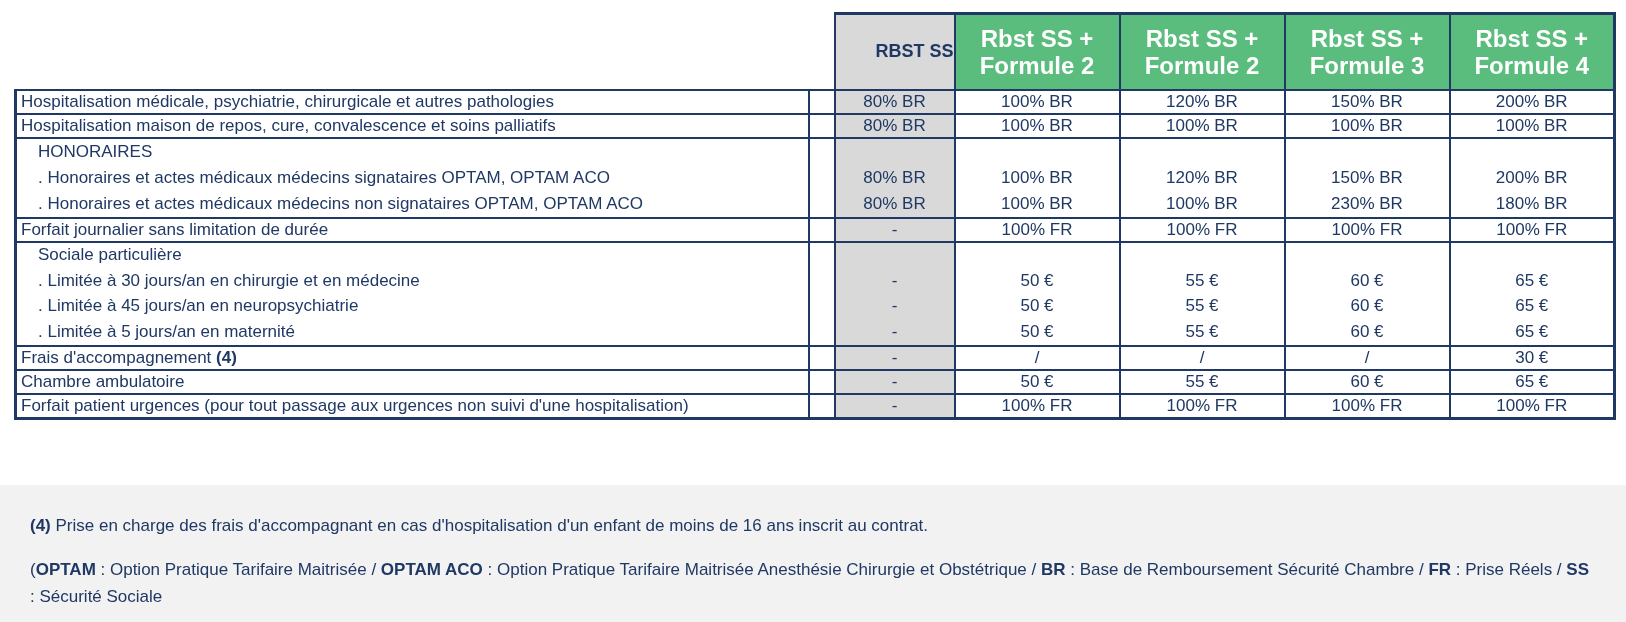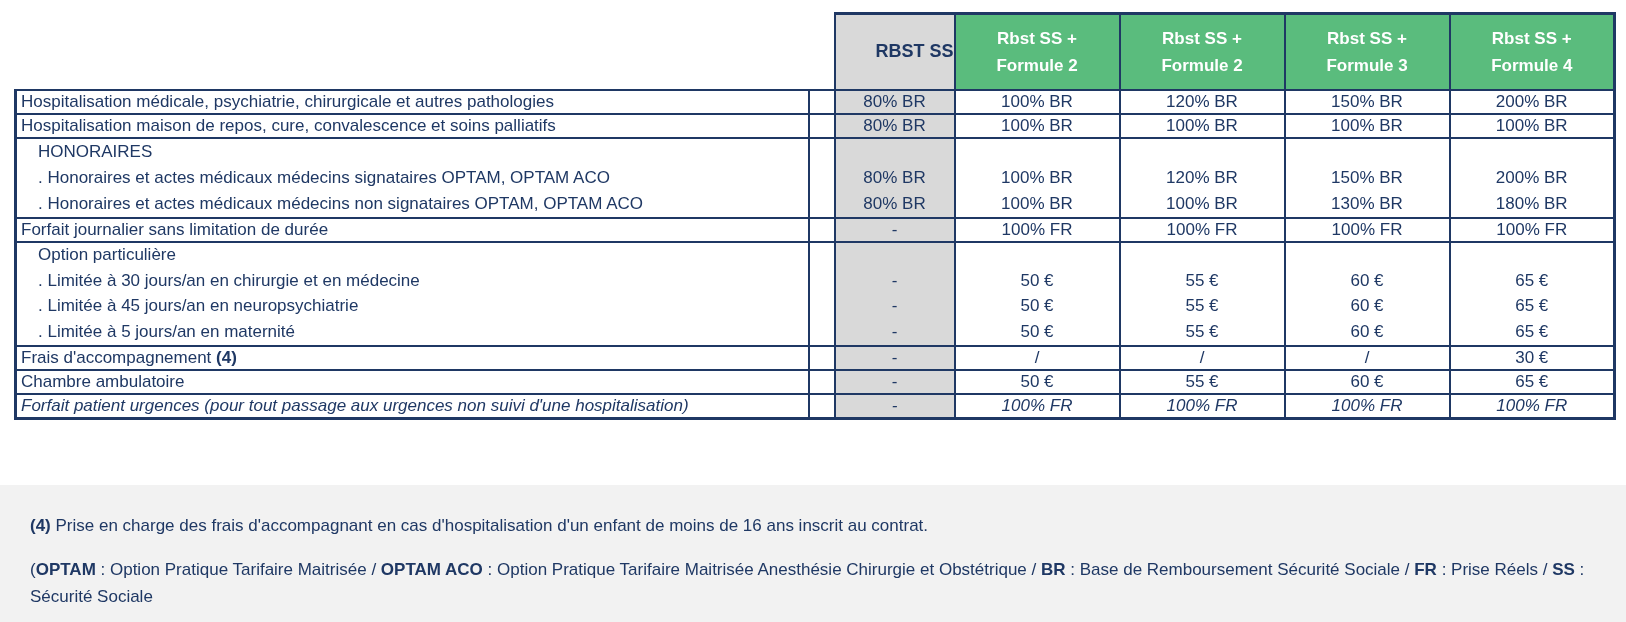--- a/index.html
+++ b/index.html
@@ -37,21 +37,21 @@
     background:var(--gray-col);
     border:2px solid var(--navy);
     border-top-width:3px;
     font-size:18px;font-weight:bold;color:var(--navy);
     text-align:right;vertical-align:middle;
   }
   th.form-h{
     background:var(--green);
     border:2px solid var(--navy);
     border-top-width:3px;
-    color:#ffffff;font-size:17px;font-weight:bold;
+    color:#ffffff;font-size:24px;font-weight:bold;
     text-align:center;vertical-align:middle;
     line-height:27px;
   }
   th:last-child{border-right-width:3px;}
 
   
   td{
     border:2px solid var(--navy);
     font-size:17px;
     vertical-align:middle;
@@ -63,21 +63,21 @@
     border-left-width:3px;
     white-space:nowrap;
   }
   td.spacer{
     border-left:none;border-right:none;
     background:#ffffff;
   }
   td.rbst{background:var(--gray-col);margin-left:12px;}
   td.val{text-align:center;padding:0;}
   tr.r-simple td{height:16px;}
-  tbody tr:last-child td{border-bottom-width:3px;font-style:italic;}
+  tbody tr:last-child td{border-bottom-width:3px;}
   td:last-child{border-right-width:3px;}
 
   
   tr.group td{vertical-align:top;padding:0;}
   tr.group td.lbl{padding:0;}
   .stack{display:flex;flex-direction:column;width:100%;}
   .gline{display:flex;align-items:center;width:100%;}
   .gline.l{justify-content:flex-start;padding-left:21px;white-space:nowrap;}
   .gline.c{justify-content:center;}
   tr.g3 .gline{height:26px;}   
@@ -185,21 +185,21 @@
           <div class="stack">
             <div class="gline c"></div>
             <div class="gline c">120% BR</div>
             <div class="gline c">100% BR</div>
           </div>
         </td>
         <td class="val">
           <div class="stack">
             <div class="gline c"></div>
             <div class="gline c">150% BR</div>
-            <div class="gline c">130% BR</div>
+            <div class="gline c">230% BR</div>
           </div>
         </td>
         <td class="val">
           <div class="stack">
             <div class="gline c"></div>
             <div class="gline c">200% BR</div>
             <div class="gline c">180% BR</div>
           </div>
         </td>
       </tr>
@@ -210,21 +210,21 @@
         <td class="val rbst">-</td>
         <td class="val">100% FR</td>
         <td class="val">100% FR</td>
         <td class="val">100% FR</td>
         <td class="val">100% FR</td>
       </tr>
 
       <tr class="group g4">
         <td class="lbl">
           <div class="stack">
-            <div class="gline l">Option particulière</div>
+            <div class="gline l">Sociale particulière</div>
             <div class="gline l">. Limitée à 30 jours/an en chirurgie et en médecine</div>
             <div class="gline l">. Limitée à 45 jours/an en neuropsychiatrie</div>
             <div class="gline l">. Limitée à 5 jours/an en maternité</div>
           </div>
         </td>
         <td class="spacer"></td>
         <td class="val rbst">
           <div class="stack">
             <div class="gline c"></div>
             <div class="gline c">-</div>
@@ -295,16 +295,16 @@
         <td class="val">100% FR</td>
         <td class="val">100% FR</td>
         <td class="val">100% FR</td>
       </tr>
 
     </tbody>
   </table>
 
   <div class="footer-band">
     <p><b>(4)</b><span> Prise en charge des frais d'accompagnant en cas d'hospitalisation d'un enfant de moins de 16 ans inscrit au contrat.</span></p>
-    <p><span>(</span><b>OPTAM</b><span> : Option Pratique Tarifaire Maitrisée / </span><b>OPTAM ACO</b><span> : Option Pratique Tarifaire Maitrisée Anesthésie Chirurgie et Obstétrique / </span><b>BR</b><span> : Base de Remboursement Sécurité Sociale / </span><b>FR</b><span> : Prise Réels / </span><b>SS</b><span> : Sécurité Sociale</span></p>
+    <p><span>(</span><b>OPTAM</b><span> : Option Pratique Tarifaire Maitrisée / </span><b>OPTAM ACO</b><span> : Option Pratique Tarifaire Maitrisée Anesthésie Chirurgie et Obstétrique / </span><b>BR</b><span> : Base de Remboursement Sécurité Chambre / </span><b>FR</b><span> : Prise Réels / </span><b>SS</b><span> : Sécurité Sociale</span></p>
   </div>
 
 </div>
 
 </body></html>

